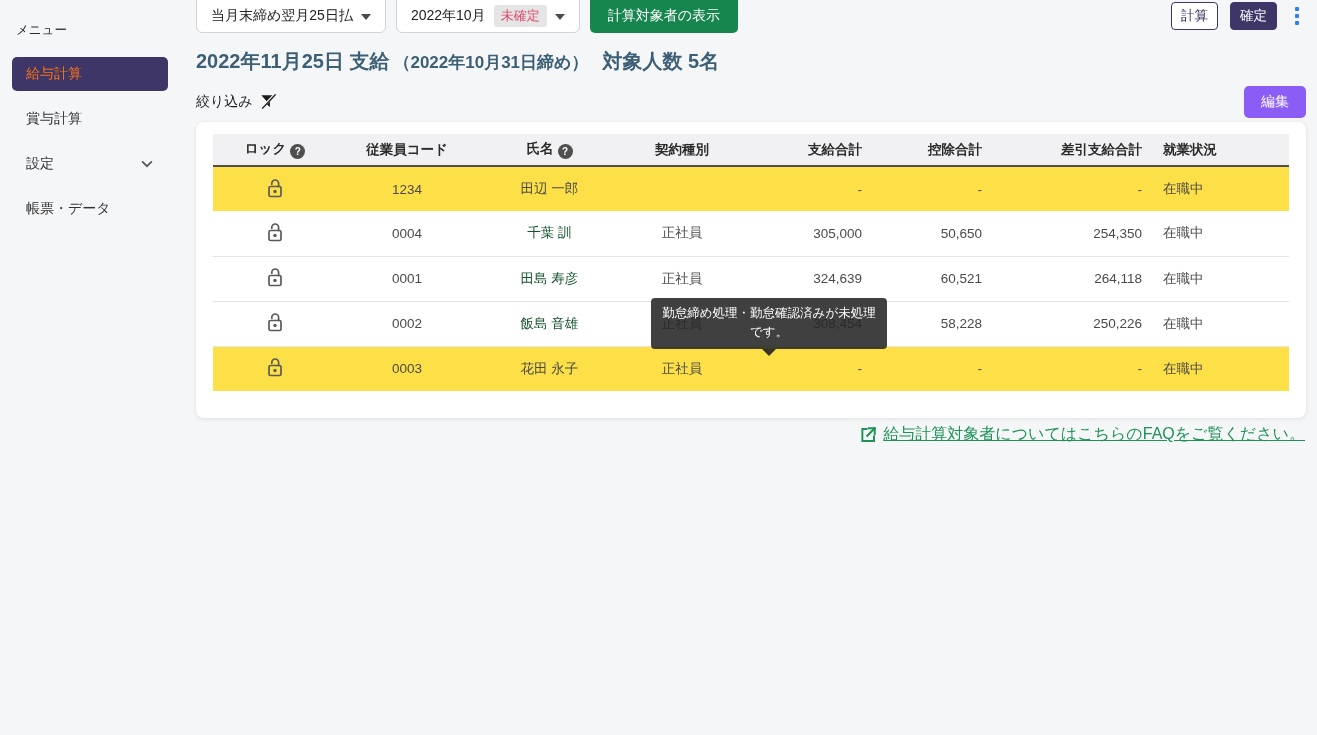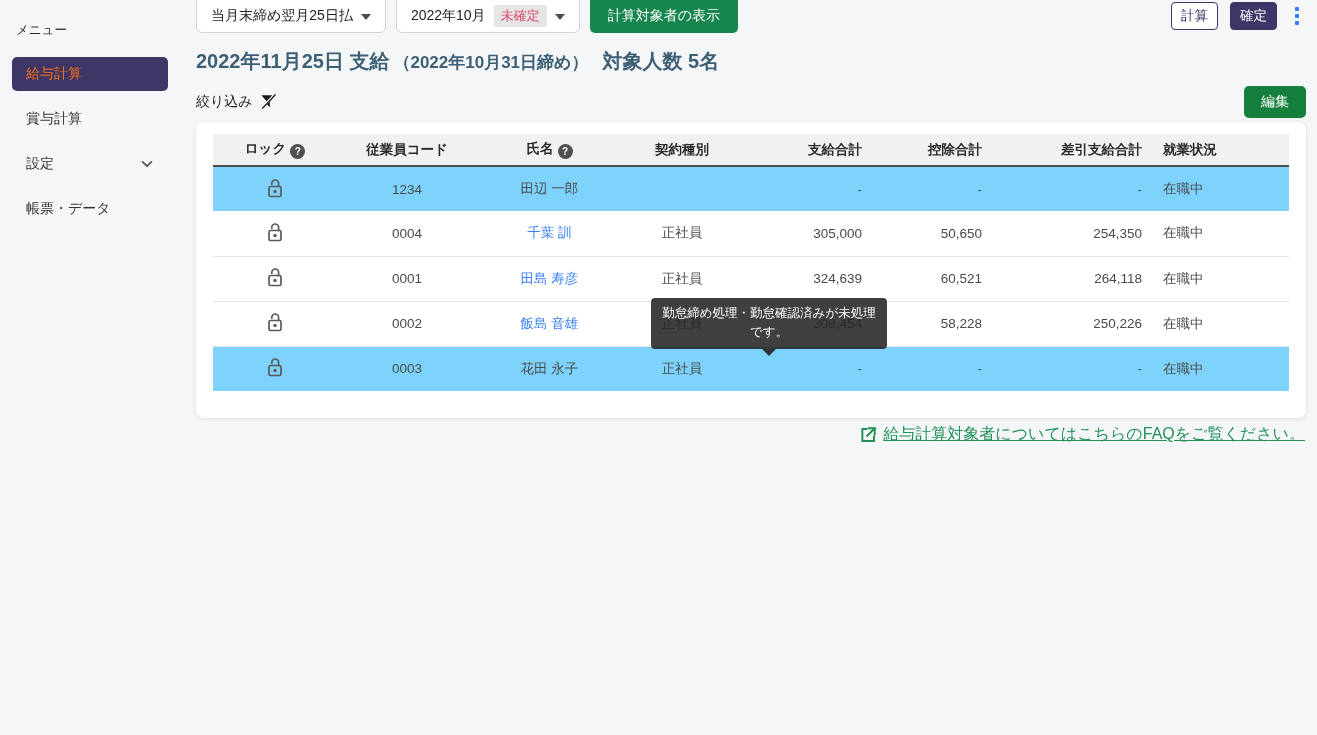--- a/index.html
+++ b/index.html
@@ -35,41 +35,41 @@
                 font-size:13.5px; padding:4px 9px; cursor:pointer; font-family:inherit; }
   .kebab { display:flex; flex-direction:column; gap:3px; padding:4px 6px; cursor:pointer; }
   .kebab i { width:4px; height:4px; background:#2f7df6; border-radius:1px; }
   
   .page-title { position:absolute; left:196px; top:48px; color:#3d5f75; font-weight:bold; font-size:20px;
                 display:flex; align-items:baseline; gap:4px; white-space:nowrap; }
   .page-title .paren { font-size:17px; }
   .page-title .count { margin-left:10px; }
   .filter-row { position:absolute; left:196px; top:92px; display:flex; align-items:center; gap:6px;
                 font-size:14px; color:#1c1c1c; cursor:pointer; }
-  .edit-btn { position:absolute; right:11px; top:86px; background:#15803d; color:#fff; border:none;
+  .edit-btn { position:absolute; right:11px; top:86px; background:#8b5cf6; color:#fff; border:none;
               border-radius:5px; font-size:14px; padding:7px 17px; cursor:pointer; font-family:inherit; }
   
   .card { position:absolute; left:196px; top:122px; width:1110px; height:296px; background:#fff;
           border-radius:8px; box-shadow:0 1px 4px rgba(0,0,0,.10); padding:12px 17px 0 17px; }
   table { border-collapse:collapse; width:1076px; table-layout:fixed; }
   thead th { background:#f1f1f4; font-size:13.5px; color:#2b2b2b; font-weight:bold; height:32px;
              border-bottom:2px solid #4d4d4d; white-space:nowrap; }
   col.c-lock{width:124px} col.c-code{width:140px} col.c-name{width:145px} col.c-contract{width:120px}
   col.c-pay{width:120px} col.c-deduct{width:120px} col.c-net{width:160px} col.c-status{width:147px}
   th.center,td.center { text-align:center; }
   th.right,td.right { text-align:right; }
   th.left,td.left { text-align:left; padding-left:21px; }
   tbody td { height:45px; font-size:13.5px; color:#4a4a4a; }
   tbody tr { border-bottom:1px solid #e4e4e7; }
   tbody tr:last-child { border-bottom:none;margin-left:15px; }
-  tbody tr.highlight { background:#7dd3fc; border-bottom:none; }
+  tbody tr.highlight { background:#fde047; border-bottom:none; }
   .help-icon { display:inline-flex; align-items:center; justify-content:center; width:15px; height:15px;
                background:#4f4f4f; color:#fff; border-radius:50%; font-size:10px; font-weight:bold;
                vertical-align:-2px; margin-left:4px; cursor:pointer; }
-  .name-link { color:#3b82f6; cursor:pointer; }
+  .name-link { color:#14532d; cursor:pointer; }
   .lock-btn { display:inline-block; cursor:pointer; line-height:0; }
   
   .tooltip { position:absolute; left:455px; top:176px; width:236px; background:rgba(38,38,38,.88);
              color:#fff; font-size:12.5px; line-height:1.55; text-align:center; padding:6px 8px;
              border-radius:4px; z-index:5; }
   .tooltip:after { content:""; position:absolute; left:50%; bottom:-7px; margin-left:-7px;
                    border-left:7px solid transparent; border-right:7px solid transparent;
                    border-top:7px solid rgba(38,38,38,.92); }
   
   .faq-row { position:absolute; right:12px; top:424px; display:flex; align-items:center; gap:6px; }

